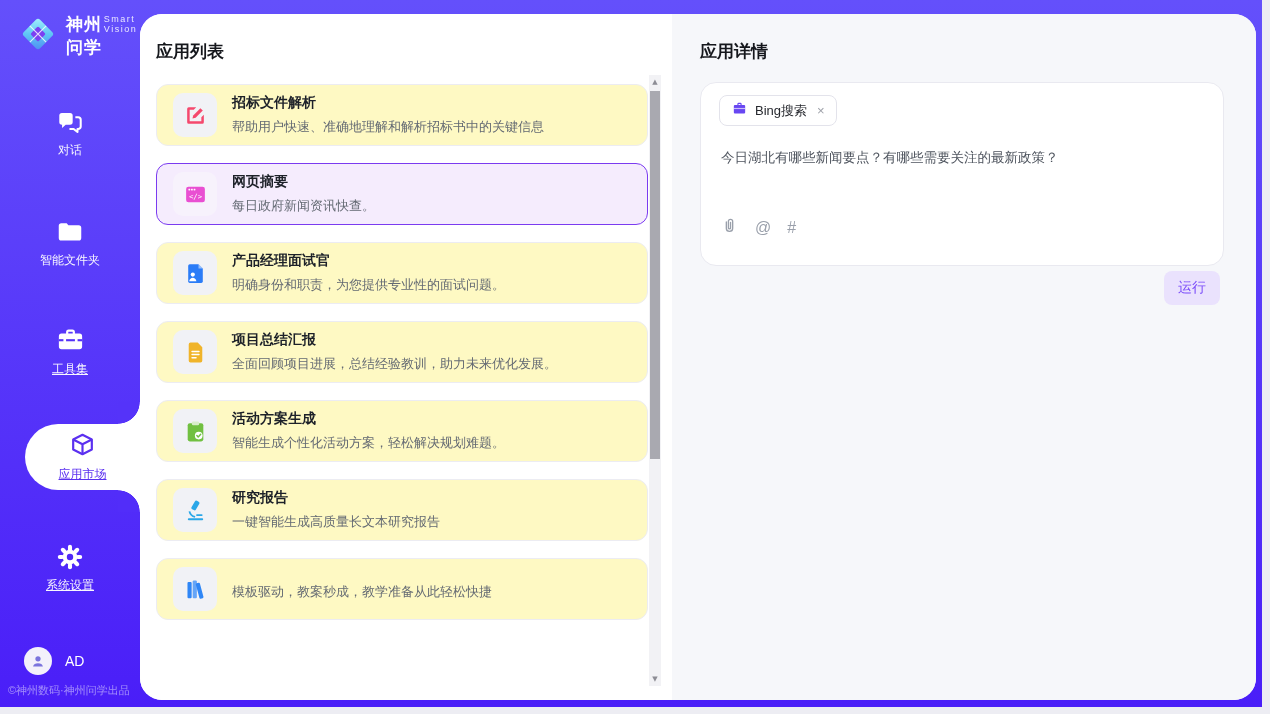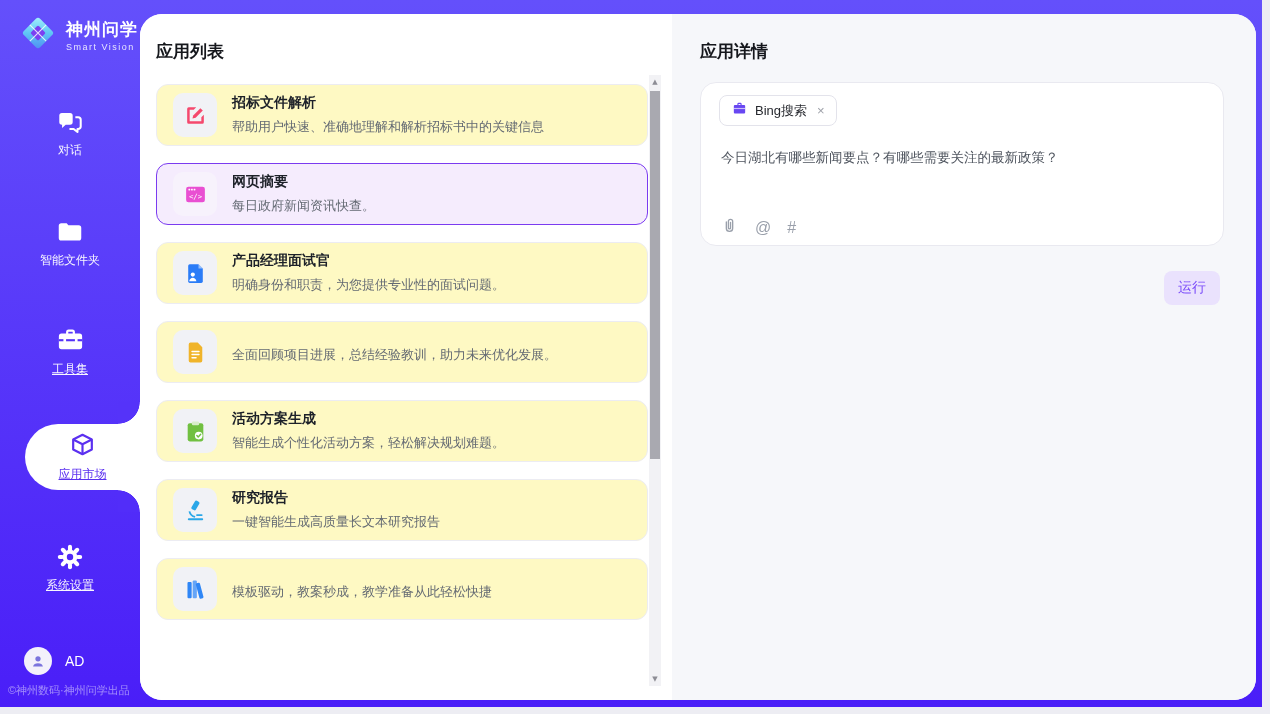--- a/index.html
+++ b/index.html
@@ -5,21 +5,21 @@
   * { margin:0; padding:0; box-sizing:border-box; }
   html,body { width:1270px; height:714px; }
   body { font-family:"Liberation Sans","DejaVu Sans",sans-serif; background:#ededf3; }
   .page { position:relative; width:1270px; height:714px; overflow:hidden; }
   .frame { position:absolute; left:0; top:0; right:8px; bottom:7px;
            background:linear-gradient(180deg,#6450fb 0%,#4a1ef8 100%); }
 
   
   .sidebar { position:absolute; left:0; top:0; width:140px; height:707px; }
   .logo { position:absolute; left:18px; top:13px; display:flex; align-items:center; gap:8px; }
-  .logo-texts { display:flex; flex-direction:column; }
+  .logo-texts { display:flex; flex-direction:row; }
   .logo-title { color:#fff; font-size:17px; font-weight:bold; letter-spacing:1px; }
   .logo-sub { color:#e8e6ff; font-size:9px; letter-spacing:1.5px; margin-top:1px; }
 
   .nav-item { position:absolute; left:0; width:140px; text-align:center; color:#fff; cursor:pointer; }
   .nav-item svg { display:block; margin:0 auto; }
   .nav-label { display:block; margin-top:5px; font-size:12px; color:rgba(255,255,255,.96); }
   .nav-label.u { text-decoration:underline; }
   .nav-chat { top:107px; } .nav-folder { top:217px; } .nav-tool { top:325px; } .nav-gear { top:542px; }
 
   .bubble { position:absolute; left:25px; top:424px; width:115px; height:66px; background:#fff;
@@ -55,21 +55,21 @@
   .app-desc { font-size:13px; color:#646a73; margin-top:6px; white-space:nowrap; }
 
   .scrollbar { position:absolute; right:11px; top:61px; bottom:14px; width:12px;
                background:#f2f2f5; }
   .scroll-arrow { position:absolute; left:0; width:12px; text-align:center; font-size:7px; color:#8d8d95;
                   font-family:"DejaVu Sans",sans-serif; cursor:pointer; }
   .scroll-up { top:3px; } .scroll-down { bottom:3px; }
   .scroll-thumb { position:absolute; left:1px; width:10px; top:16px; height:368px; background:#a9a9b0; cursor:pointer; }
 
   .detail-section { flex:1; background:#f6f7fa; position:relative; }
-  .detail-card { position:absolute; left:28px; right:32px; top:68px; height:164px; background:#fff;
+  .detail-card { position:absolute; left:28px; right:32px; top:68px; height:184px; background:#fff;
                  border:1px solid #e9e9f0; border-radius:16px; }
   .tool-tag { position:absolute; left:18px; top:12px; height:31px; display:inline-flex; align-items:center;
               gap:7px; padding:0 11px; border:1px solid #e3e3eb; border-radius:8px; background:#fff; cursor:pointer; }
   .tool-tag-label { font-size:13px; color:#26282e; }
   .tag-close { font-size:13px; color:#9da0a8; margin-left:3px; cursor:pointer; }
   .query-text { position:absolute; left:20px; top:66px; right:24px; font-size:13.5px; color:#4e545e; cursor:text; }
   .attach-row { position:absolute; left:19px; top:133px; display:flex; gap:16px; align-items:center; color:#9aa0ab; }
   .attach-row .sym { font-size:16px; color:#9aa0ab; cursor:pointer; }
   .run-btn { position:absolute; top:257px; right:36px; background:#eae2fd; color:#7a4bfa; font-size:14px;
              padding:8px 14px; border-radius:8px; border:none; cursor:pointer; font-family:inherit; }
@@ -231,20 +231,21 @@
   <div class="app-card">
     <span class="app-icon">
               <svg viewBox="0 0 24 24" width="25" height="25">
                 <path d="M5.5 4.2A1.7 1.7 0 0 1 7.2 2.5h6.9l4.4 4.4v13a1.7 1.7 0 0 1-1.7 1.7H7.2a1.7 1.7 0 0 1-1.7-1.7z" fill="#F0B42A"></path>
                 <rect x="8" y="10.2" width="8" height="1.5" rx=".7" fill="#fff"></rect>
                 <rect x="8" y="13.2" width="8" height="1.5" rx=".7" fill="#fff"></rect>
                 <rect x="8" y="16.2" width="5.2" height="1.5" rx=".7" fill="#fff"></rect>
               </svg>
             </span>
     <span class="app-texts">
+      <span class="app-title" style="display:block;">项目总结汇报</span>
       <span class="app-desc" style="display:block;">全面回顾项目进展，总结经验教训，助力未来优化发展。</span>
     </span>
   </div>
 
   <div class="app-card">
     <span class="app-icon">
               <svg viewBox="0 0 24 24" width="25" height="25">
                 <rect x="4.5" y="4" width="15" height="17.5" rx="2" fill="#71C041"></rect>
                 <rect x="8.5" y="2.3" width="7" height="3.6" rx="1.2" fill="#d8edc9"></rect>
                 <circle cx="15.1" cy="15.9" r="3.7" fill="#fff"></circle>

